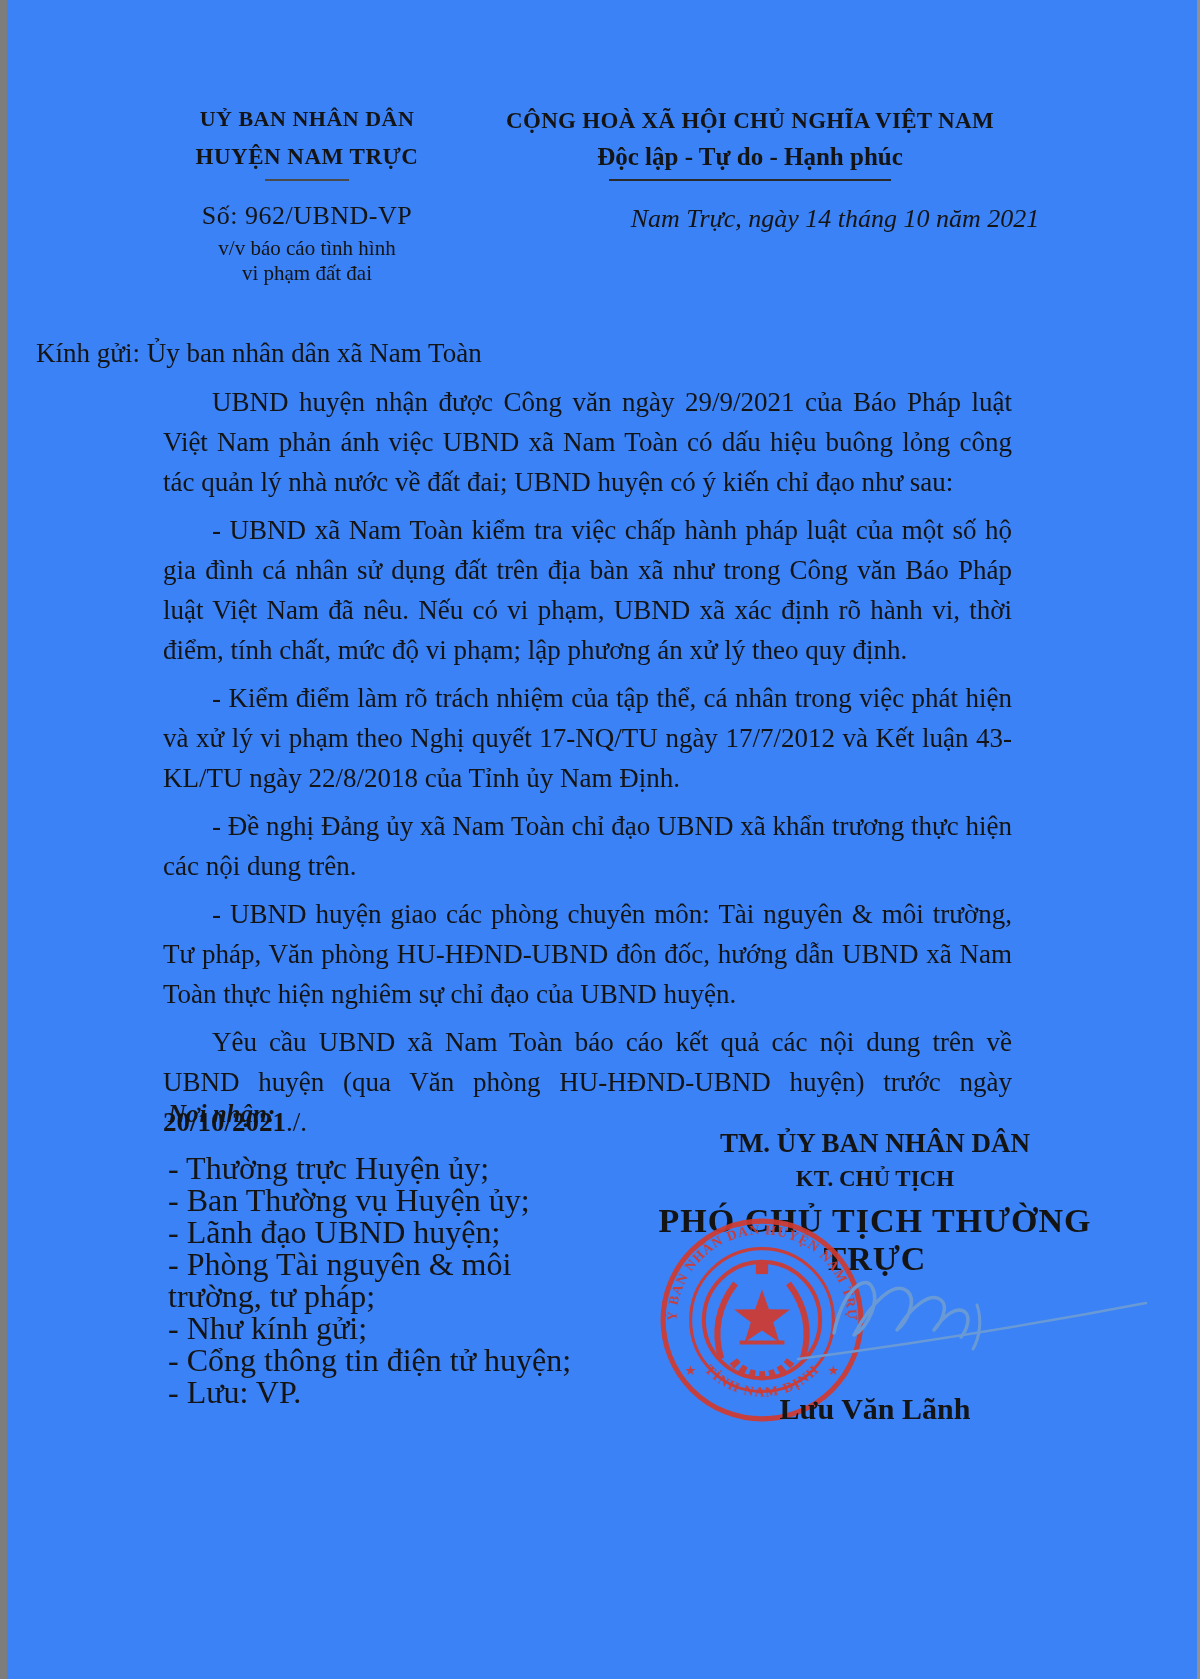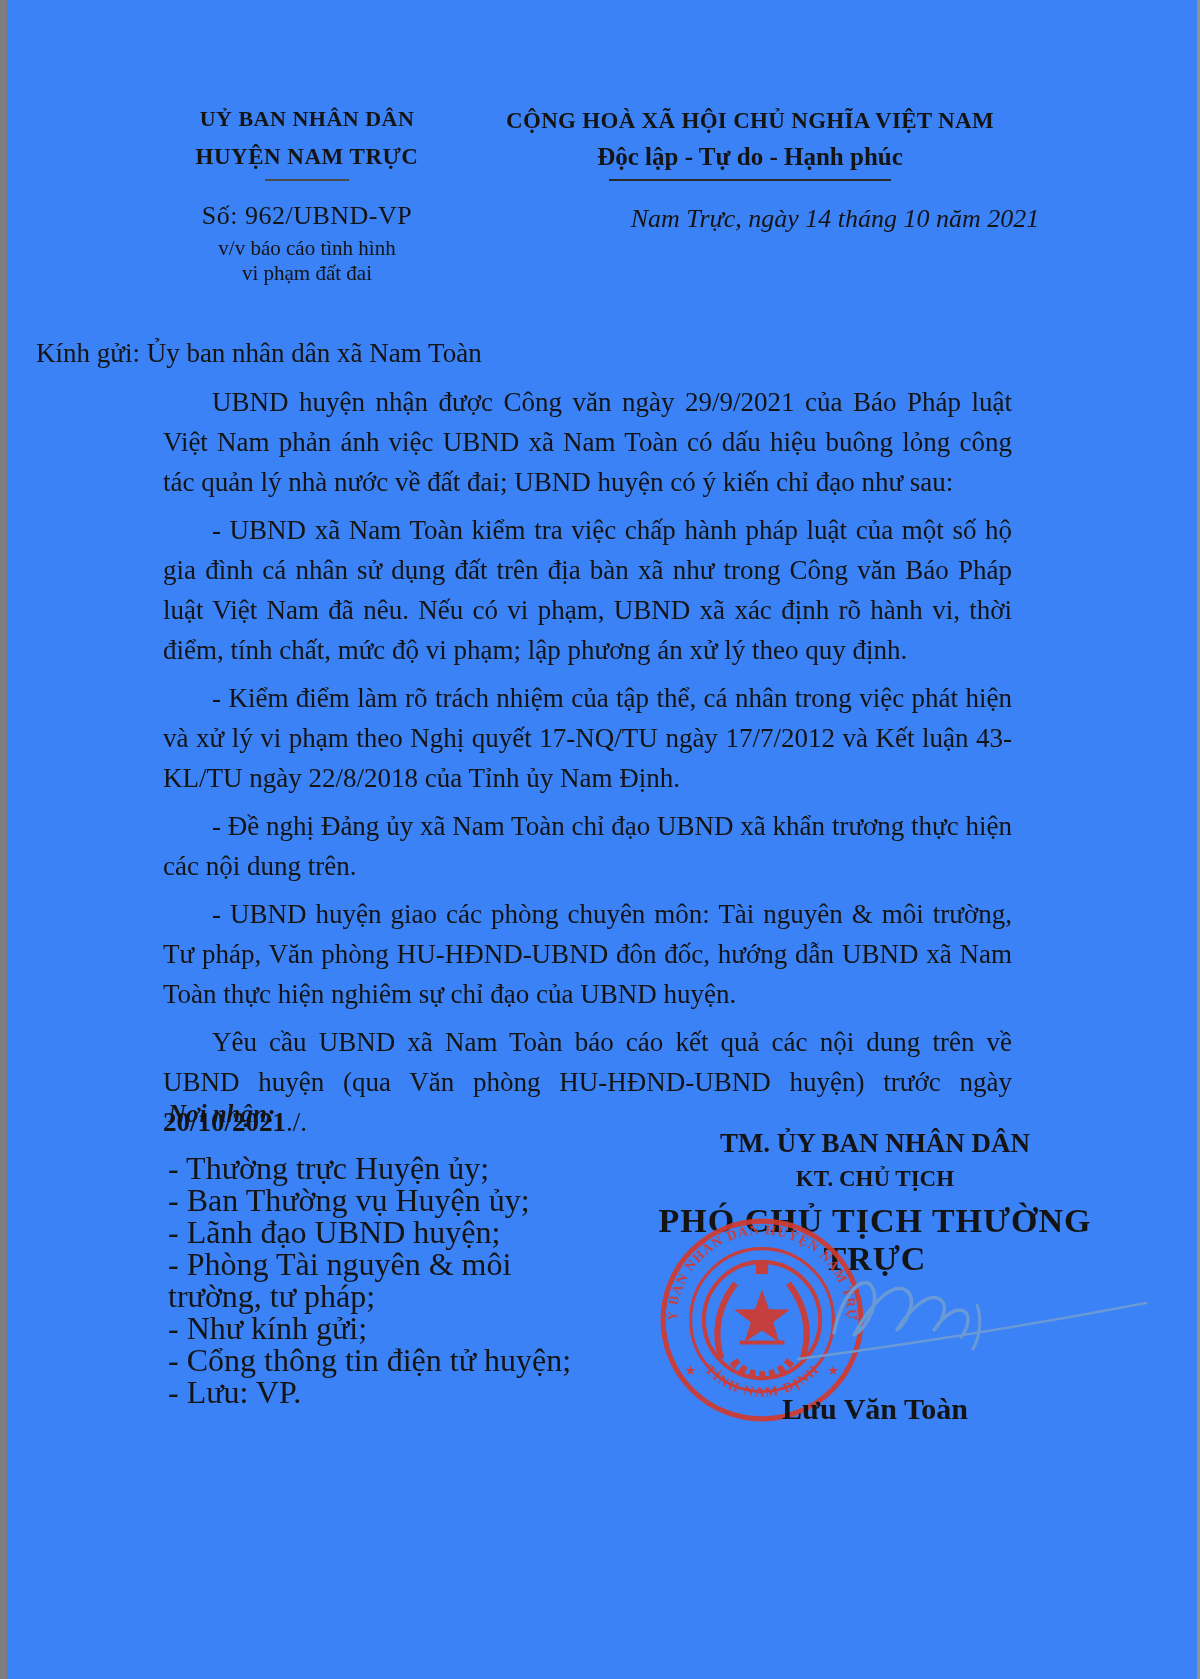--- a/index.html
+++ b/index.html
@@ -136,14 +136,14 @@
     <g stroke="#6a9ad6" fill="none" stroke-linecap="round" stroke-linejoin="round">
       <path stroke-width="2.5" d="M 18 124 C 110 112, 240 92, 366 68"></path>
       <path stroke-width="3.5" d="M 54 98 C 62 58, 84 38, 92 52 C 100 66, 88 92, 74 100
                                    C 92 66, 114 46, 127 56 C 137 64, 128 86, 117 95
                                    C 132 70, 151 57, 161 65 C 169 72, 161 88, 154 95
                                    C 164 80, 177 71, 185 77 C 191 82, 187 95, 181 102"></path>
       <path stroke-width="3" d="M 197 70 C 202 84, 200 102, 193 114"></path>
     </g>
   </svg>
 
-  <div class="signer-name">Lưu Văn Toàn</div>
+  <div class="signer-name">Lưu Văn Lãnh</div>
 </div>
 
 </body></html>

